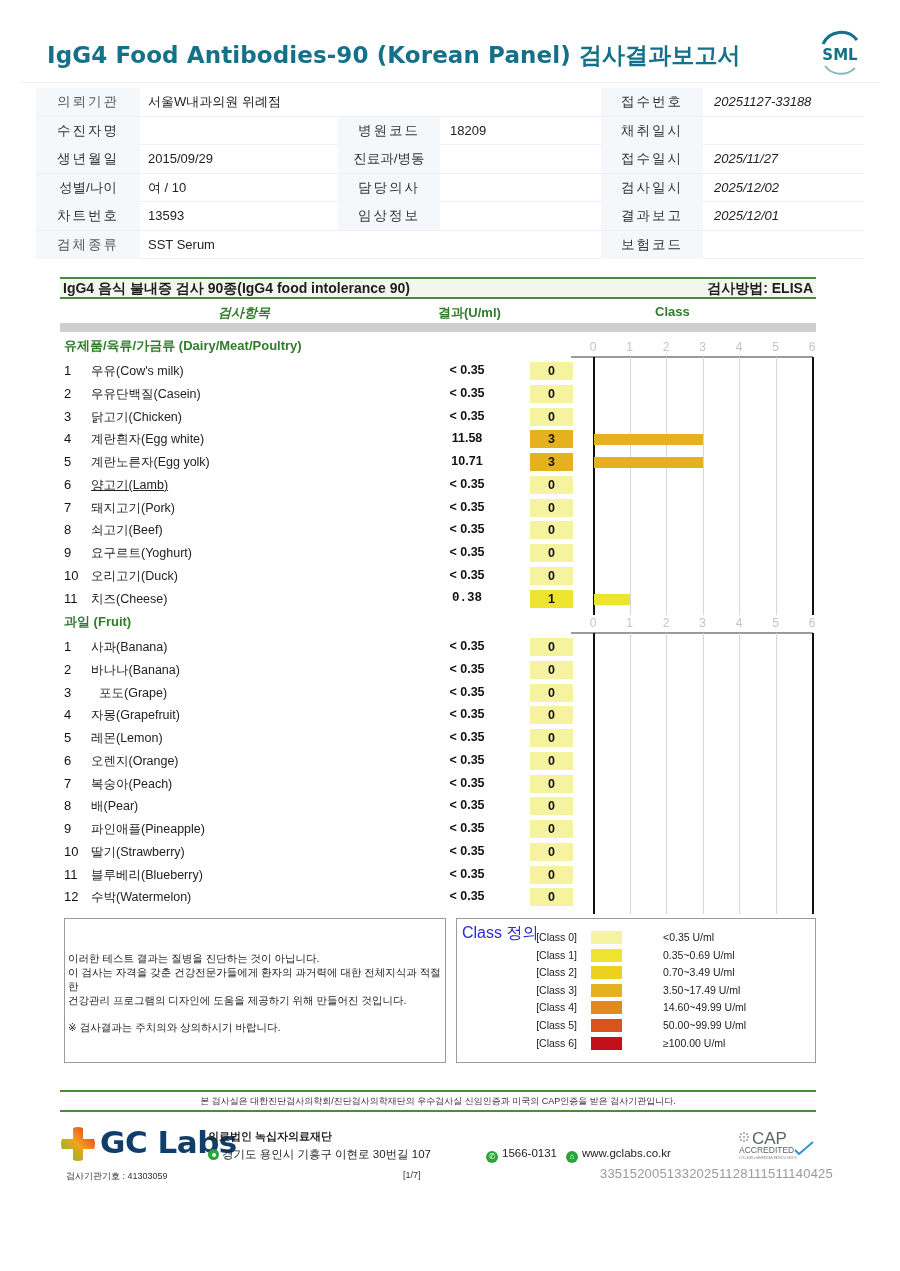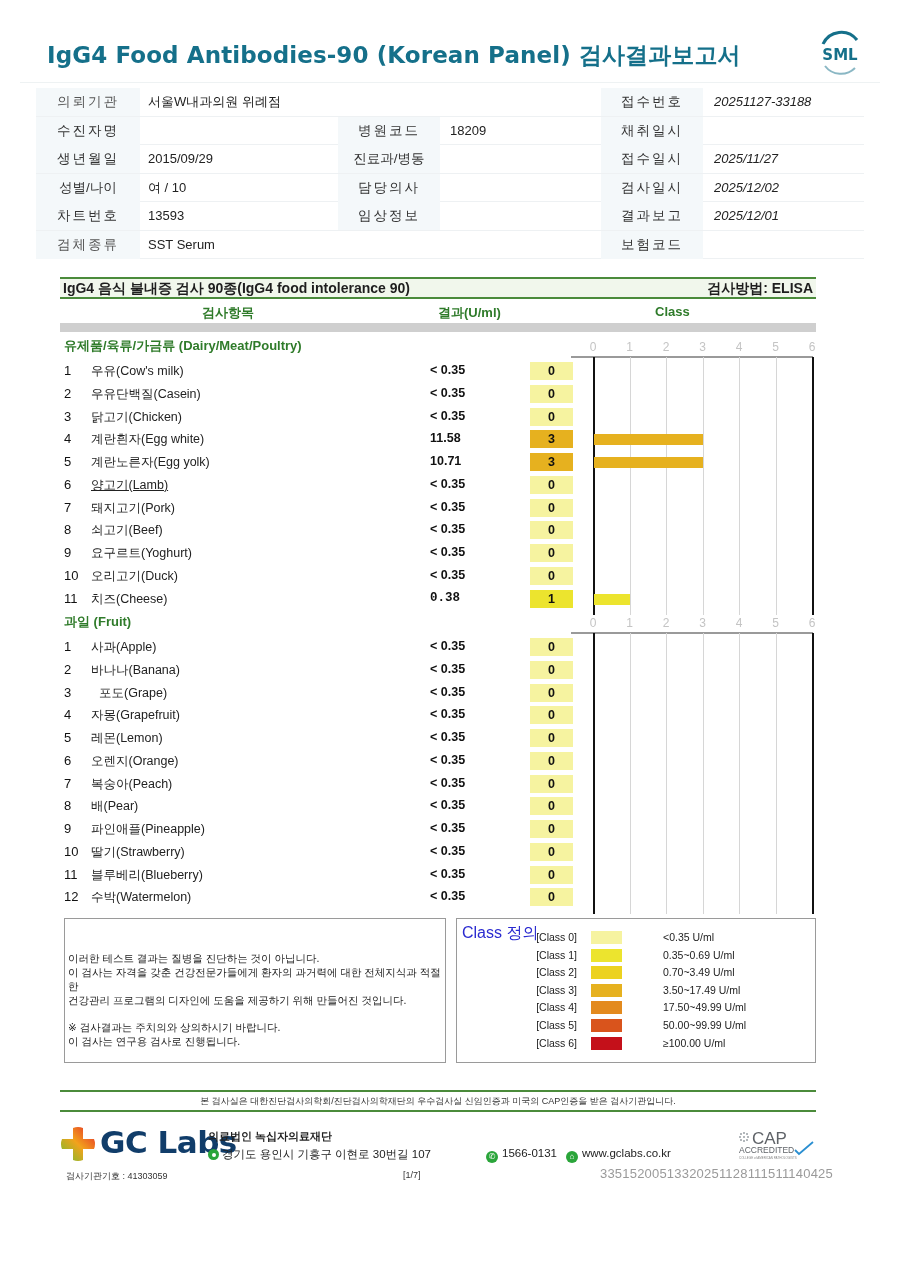--- a/index.html
+++ b/index.html
@@ -32,21 +32,21 @@
   .gray-bar-a { position: absolute; left: 60px; top: 323px; width: 756px; height: 9px; background: #cfcfcf; }
 
   .section-title { position: absolute; left: 64px; font-size: 13px; font-weight: bold; color: #2f7b2a; }
   .axis-label { position: absolute; font-size: 12px; color: #c4c4c4; width: 12px; text-align: center; }
   .axis-line { position: absolute; height: 2px; background: #9a9a9a; }
   .grid-v { position: absolute; width: 1px; background: #d6d6d6; }
   .grid-v.edge { background: #111; width: 1.5px; }
 
   .row-num { position: absolute; left: 64px; font-size: 13px; color: #111; width: 22px; }
   .row-name { position: absolute; left: 91px; font-size: 12.5px; color: #222; white-space: nowrap; }
-  .row-val { position: absolute; left: 430px; width: 74px; text-align: left; font-size: 12.5px; font-weight: bold; color: #111; }
+  .row-val { position: absolute; left: 430px; width: 74px; text-align: center; font-size: 12.5px; font-weight: bold; color: #111; }
   .row-class { position: absolute; left: 530px; width: 43px; height: 18px; line-height: 18px; text-align: center; font-size: 12.5px; font-weight: bold; color: #111; }
   .row-bar { position: absolute; height: 11px; }
 
   
   .note-box { position: absolute; left: 64px; top: 918px; width: 382px; height: 145px; border: 1px solid #9a9a9a; }
   .note-box .lines { position: absolute; left: 3px; top: 32px; font-size: 10.5px; line-height: 14px; color: #222; }
   .note-box .gap { height: 13px; }
   .legend-box { position: absolute; left: 456px; top: 918px; width: 360px; height: 145px; border: 1px solid #9a9a9a; }
   .legend-box .ltitle { position: absolute; left: 5px; top: 4px; font-size: 16px; color: #2a2ad0; }
   .legend-row { position: absolute; left: 0; width: 360px; height: 17.5px; font-size: 10.5px; color: #222; }
@@ -126,21 +126,21 @@
       <div class="cell val2"></div>
       <div class="cell lbl3 lbl">보험코드</div>
       <div class="cell val3"></div>
     </div>
   </div>
 
 <div class="panel-head">
   <span class="left">IgG4 음식 불내증 검사 90종(IgG4 food intolerance 90)</span>
   <span class="right">검사방법: ELISA</span>
 </div>
-<div class="col-head" style="left:202px;">검사항목</div>
+<div class="col-head" style="left:218px;font-style:italic;">검사항목</div>
 <div class="col-head" style="left:438px;">결과(U/ml)</div>
 <div class="col-head" style="left:655px;text-align:center;">Class</div>
 <div class="gray-bar-a"></div>
 
 <div id="results">
     <div class="section-title" style="top:337px;">유제품/육류/가금류 (Dairy/Meat/Poultry)</div>
     <div class="axis-label" style="left:587px; top:340px;">0</div>
     <div class="axis-label" style="left:623.5px; top:340px;">1</div>
     <div class="axis-label" style="left:660px; top:340px;">2</div>
     <div class="axis-label" style="left:696.5px; top:340px;">3</div>
@@ -212,21 +212,21 @@
     <div class="axis-label" style="left:806px; top:616px;">6</div>
     <div class="axis-line" style="left:571px; width:242px; top:632px;"></div>
     <div class="grid-v edge" style="left:593px; top:633px; height:281px;"></div>
     <div class="grid-v" style="left:629.5px; top:633px; height:281px;"></div>
     <div class="grid-v" style="left:666px; top:633px; height:281px;"></div>
     <div class="grid-v" style="left:702.5px; top:633px; height:281px;"></div>
     <div class="grid-v" style="left:739px; top:633px; height:281px;"></div>
     <div class="grid-v" style="left:775.5px; top:633px; height:281px;"></div>
     <div class="grid-v edge" style="left:812px; top:633px; height:281px;"></div>
     <div class="row-num" style="top:639px;">1</div>
-    <div class="row-name" style="top:639px;">사과(Apple)</div>
+    <div class="row-name" style="top:639px;">사과(Banana)</div>
     <div class="row-val" style="top:639px;">&lt; 0.35</div>
     <div class="row-class" style="top:638px; background:#f6f3a0;">0</div>
     <div class="row-num" style="top:661.75px;">2</div>
     <div class="row-name" style="top:661.75px;">바나나(Banana)</div>
     <div class="row-val" style="top:661.75px;">&lt; 0.35</div>
     <div class="row-class" style="top:660.75px; background:#f6f3a0;">0</div>
     <div class="row-num" style="top:684.5px;">3</div>
     <div class="row-name" style="top:684.5px;margin-left:8px;">포도(Grape)</div>
     <div class="row-val" style="top:684.5px;">&lt; 0.35</div>
     <div class="row-class" style="top:683.5px; background:#f6f3a0;">0</div>
@@ -268,21 +268,20 @@
     <div class="row-class" style="top:888.25px; background:#f6f3a0;">0</div>
   </div>
 
 <div class="note-box">
   <div class="lines" id="notes">
       <div>이러한 테스트 결과는 질병을 진단하는 것이 아닙니다.</div>
       <div>이 검사는 자격을 갖춘 건강전문가들에게 환자의 과거력에 대한 전체지식과 적절한</div>
       <div>건강관리 프로그램의 디자인에 도움을 제공하기 위해 만들어진 것입니다.</div>
       <div class="gap"></div>
       <div>※ 검사결과는 주치의와 상의하시기 바랍니다.</div>
-      <div> 이 검사는 연구용 검사로 진행됩니다.</div>
     </div>
 </div>
 
 <div class="legend-box">
   <div class="ltitle">Class 정의</div>
   <div id="legend-rows">
       <div class="legend-row" style="top: 10px;">
         <span class="lname">[Class 0]</span>
         <span class="lswatch" style="background: rgb(246, 243, 160);"></span>
         <span class="lrange">&lt;0.35 U/ml</span>
@@ -298,21 +297,21 @@
         <span class="lrange">0.70~3.49 U/ml</span>
       </div>
       <div class="legend-row" style="top: 62.8px;">
         <span class="lname">[Class 3]</span>
         <span class="lswatch" style="background: rgb(230, 177, 31);"></span>
         <span class="lrange">3.50~17.49 U/ml</span>
       </div>
       <div class="legend-row" style="top: 80.4px;">
         <span class="lname">[Class 4]</span>
         <span class="lswatch" style="background: rgb(227, 138, 30);"></span>
-        <span class="lrange">17.50~49.99 U/ml</span>
+        <span class="lrange">14.60~49.99 U/ml</span>
       </div>
       <div class="legend-row" style="top: 98px;">
         <span class="lname">[Class 5]</span>
         <span class="lswatch" style="background: rgb(217, 84, 28);"></span>
         <span class="lrange">50.00~99.99 U/ml</span>
       </div>
       <div class="legend-row" style="top: 115.6px;">
         <span class="lname">[Class 6]</span>
         <span class="lswatch" style="background: rgb(196, 16, 26);"></span>
         <span class="lrange">≥100.00 U/ml</span>

